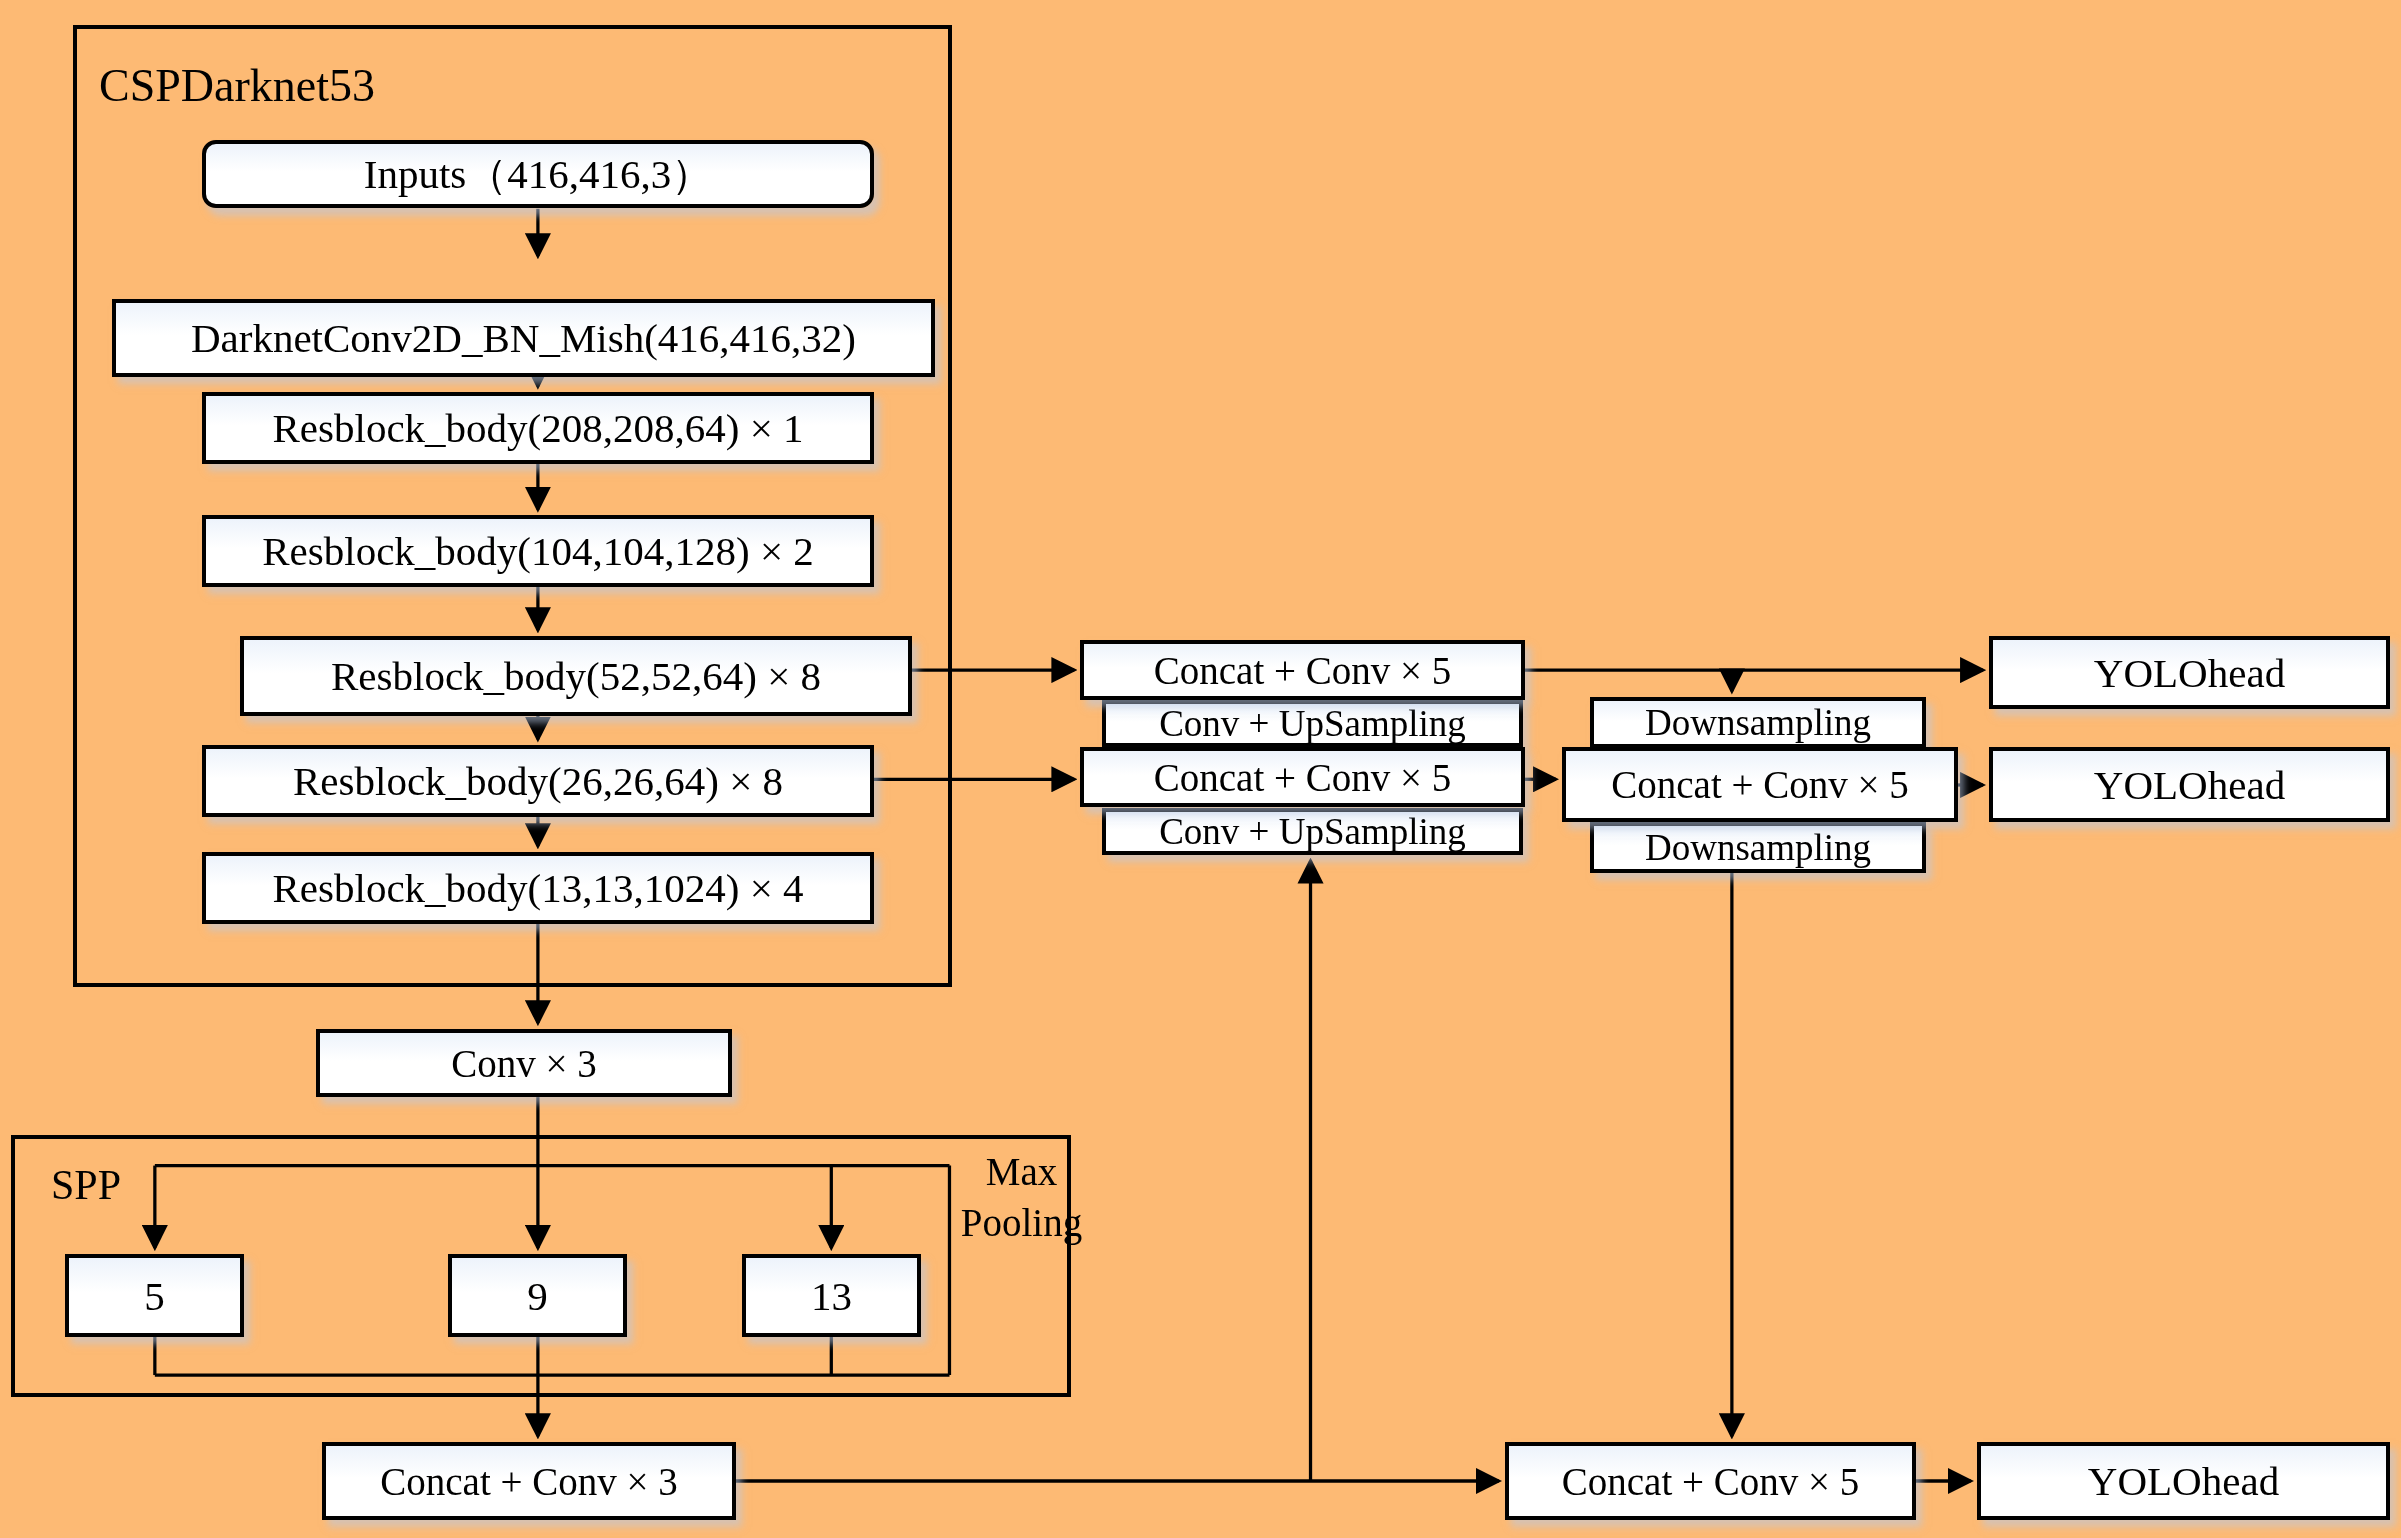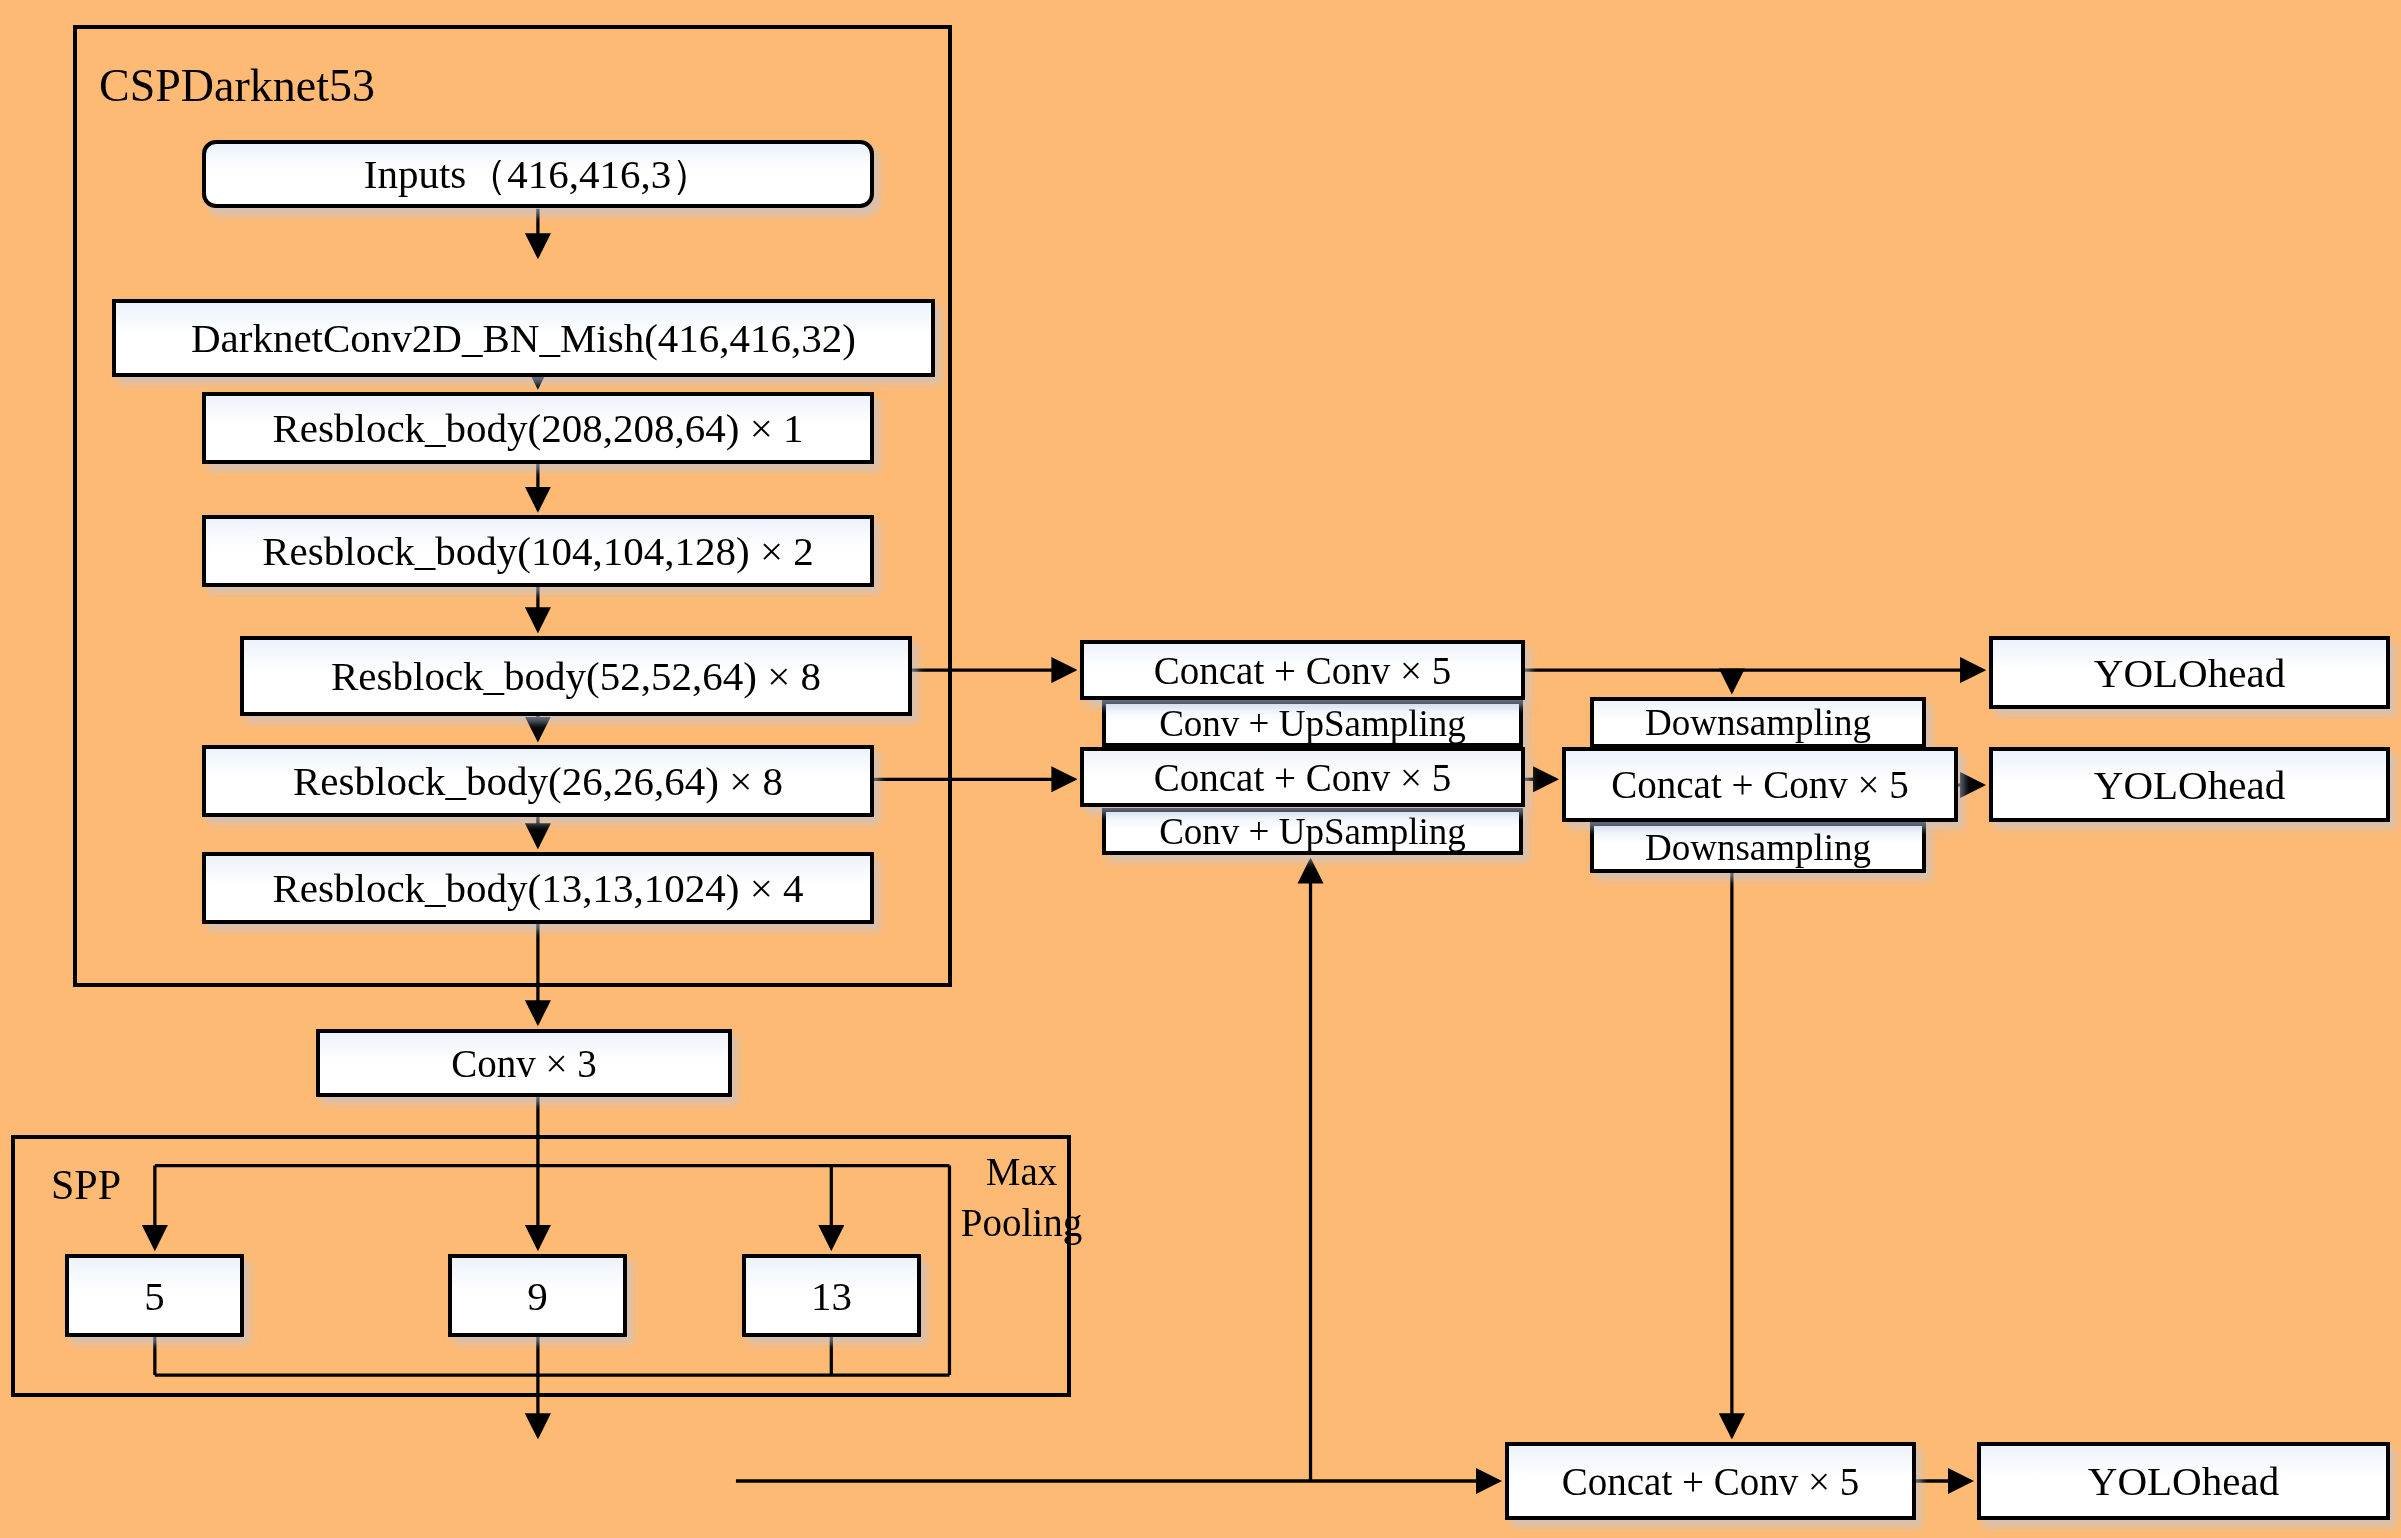--- a/index.html
+++ b/index.html
@@ -112,20 +112,23 @@
   </div>
   <div class="node fs50" style="left:448px;top:1254px;width:179px;height:83px;">
     <span>9</span>
   </div>
   <div class="node fs50" style="left:742px;top:1254px;width:179px;height:83px;">
     <span>13</span>
   </div>
 
   <div class="note" style="left:957px;top:1146px;width:129px;">Max Pooling</div>
 
+  <div class="node fs48" style="left:322px;top:1442px;width:414px;height:78px;">
+    <span>Concat + Conv × 3</span>
+  </div>
 
   <div class="node fs46" style="left:1102px;top:700px;width:421px;height:47px;">
     <span>Conv + UpSampling</span>
   </div>
   <div class="node fs46" style="left:1102px;top:808px;width:421px;height:47px;">
     <span>Conv + UpSampling</span>
   </div>
   <div class="node fs48" style="left:1080px;top:640px;width:445px;height:60px;">
     <span>Concat + Conv × 5</span>
   </div>

